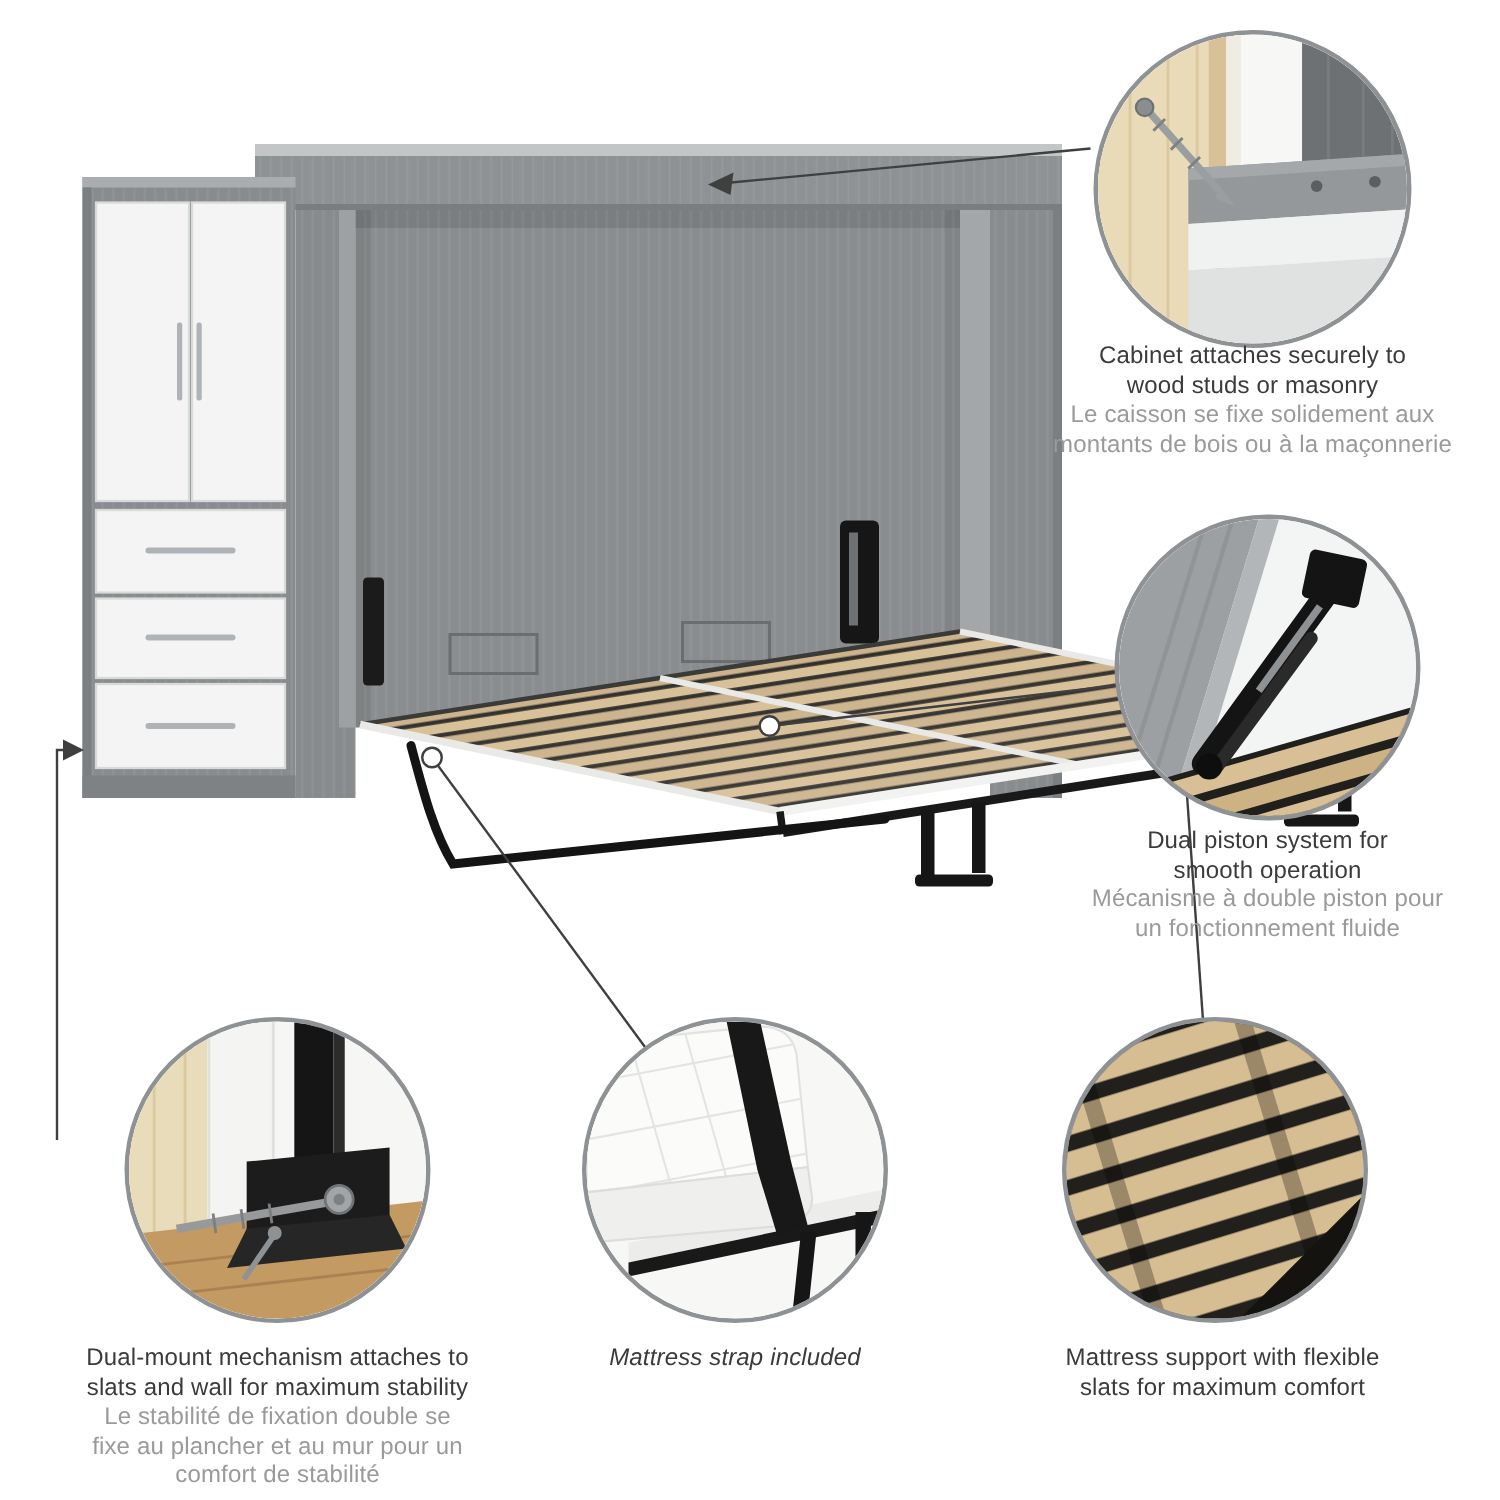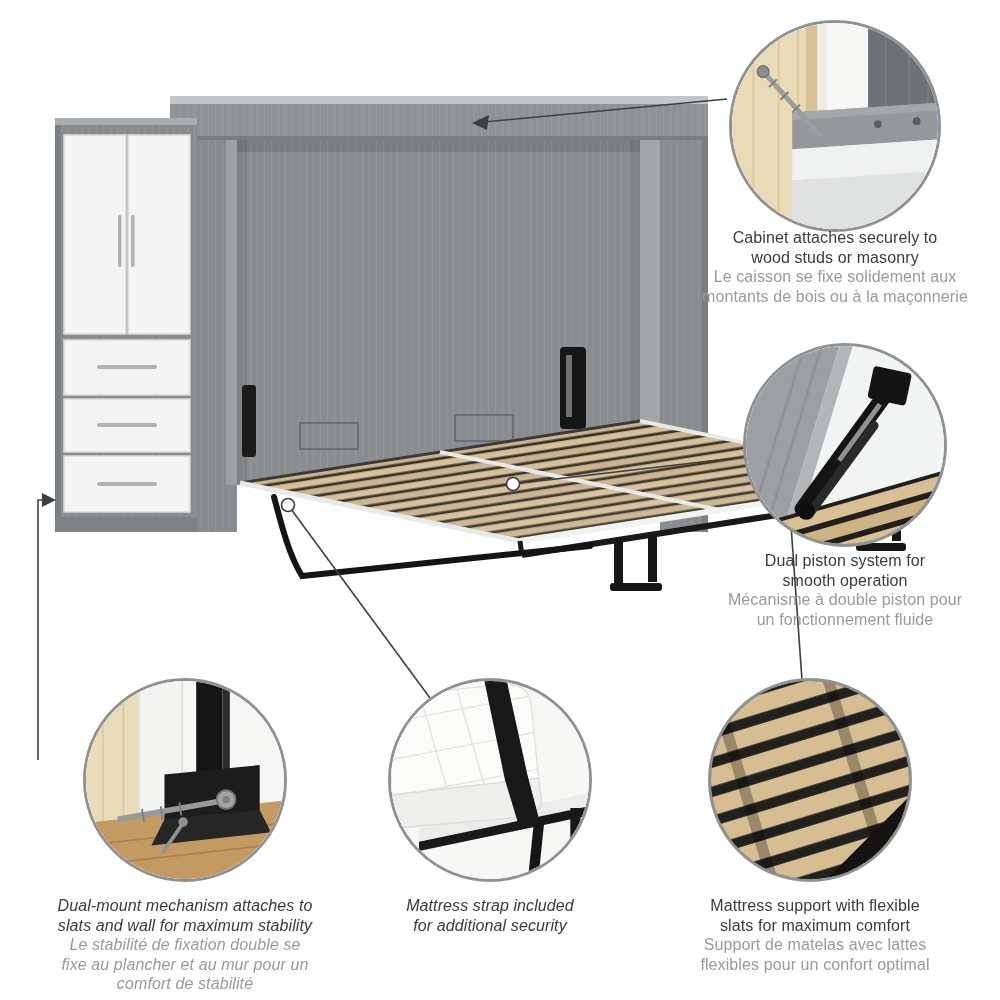--- a/index.html
+++ b/index.html
@@ -216,21 +216,21 @@
       <line x1="80" y1="134" x2="82" y2="148" stroke="#7c7f81" stroke-width="2"></line>
       <line x1="100" y1="130" x2="102" y2="144" stroke="#7c7f81" stroke-width="2"></line>
       <circle cx="150" cy="127" r="10" fill="#a2a5a7" stroke="#717476" stroke-width="2"></circle>
       <circle cx="150" cy="127" r="4" fill="#7d8082"></circle>
       <line x1="104" y1="152" x2="82" y2="184" stroke="#8f9294" stroke-width="4"></line>
       <circle cx="104" cy="151" r="5" fill="#8f9294"></circle>
     </g>
   </svg>
 </div>
 
-<div class="callout-text" style="left:15px;top:896px;width:340px;font-style:italic;">
+<div class="callout-text" style="left:15px;top:896px;width:340px;">
   <div class="en">
     <div>Dual-mount mechanism attaches to</div>
     <div>slats and wall for maximum stability</div>
   </div>
   <div class="fr">
     <div>Le stabilité de fixation double se</div>
     <div>fixe au plancher et au mur pour un</div>
     <div>comfort de stabilité</div>
   </div>
 </div>
@@ -257,21 +257,20 @@
       </g>
       <path d="M0,122 L158,104 L161,126 Q162,142 138,146 L0,158 Z" fill="#efefed" stroke="#dddddc" stroke-width="1.5"></path>
     </g>
     <polygon points="100,0 124,0 146,100 158,146 136,152 122,106" fill="#181818"></polygon>
   </svg>
 </div>
 
 <div class="callout-text" style="left:320px;top:896px;width:340px;font-style:italic;">
   <div class="en">
     <div>Mattress strap included</div>
-    <div>for additional security</div>
   </div>
 </div>
 
 <div class="callout-circle" style="left:708px;top:678px;width:204px;height:204px;">
   <svg viewBox="0 0 212 212" preserveAspectRatio="xMidYMid slice">
     <defs>
       <pattern id="slat5" width="212" height="30" patternUnits="userSpaceOnUse">
         <rect width="212" height="30" fill="#22201c"></rect>
         <rect y="3" width="212" height="19" fill="#d7bd92"></rect>
       </pattern>
@@ -285,17 +284,13 @@
     <polygon points="124,212 212,124 212,212" fill="#14130f"></polygon>
     <polygon points="0,0 52,0 0,46" fill="#e8e8e6"></polygon>
   </svg>
 </div>
 
 <div class="callout-text" style="left:645px;top:896px;width:340px;">
   <div class="en">
     <div>Mattress support with flexible</div>
     <div>slats for maximum comfort</div>
   </div>
-  <div class="fr">
-    <div>Support de matelas avec lattes</div>
-    <div>flexibles pour un confort optimal</div>
-  </div>
 </div>
 
 </body></html>

